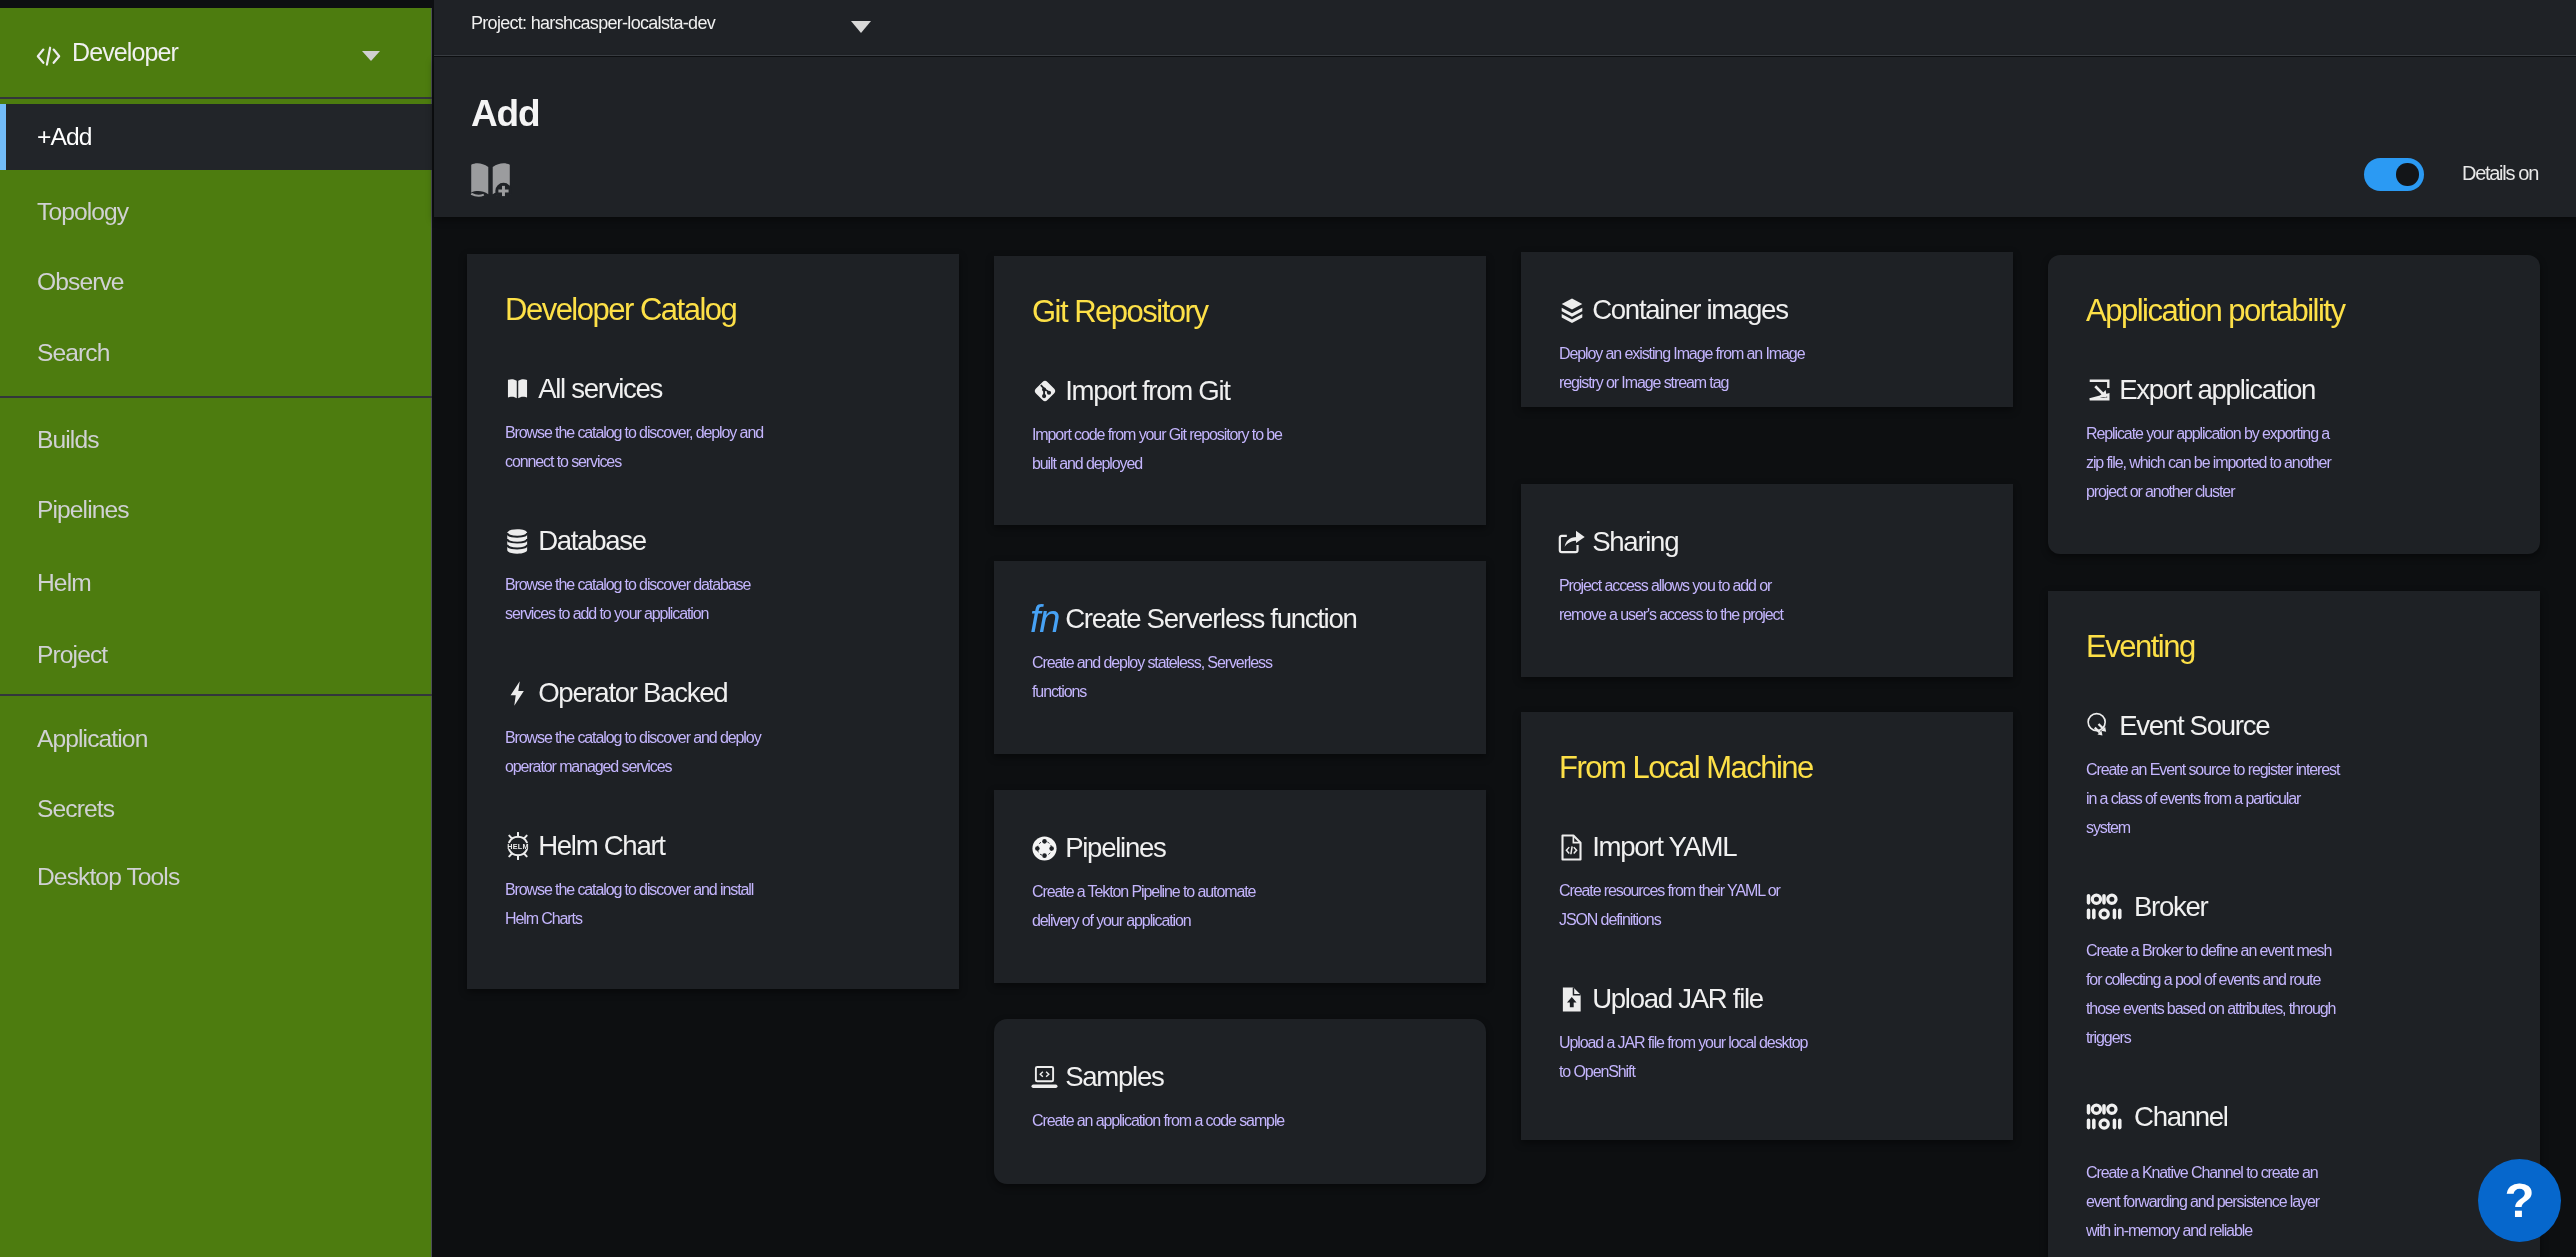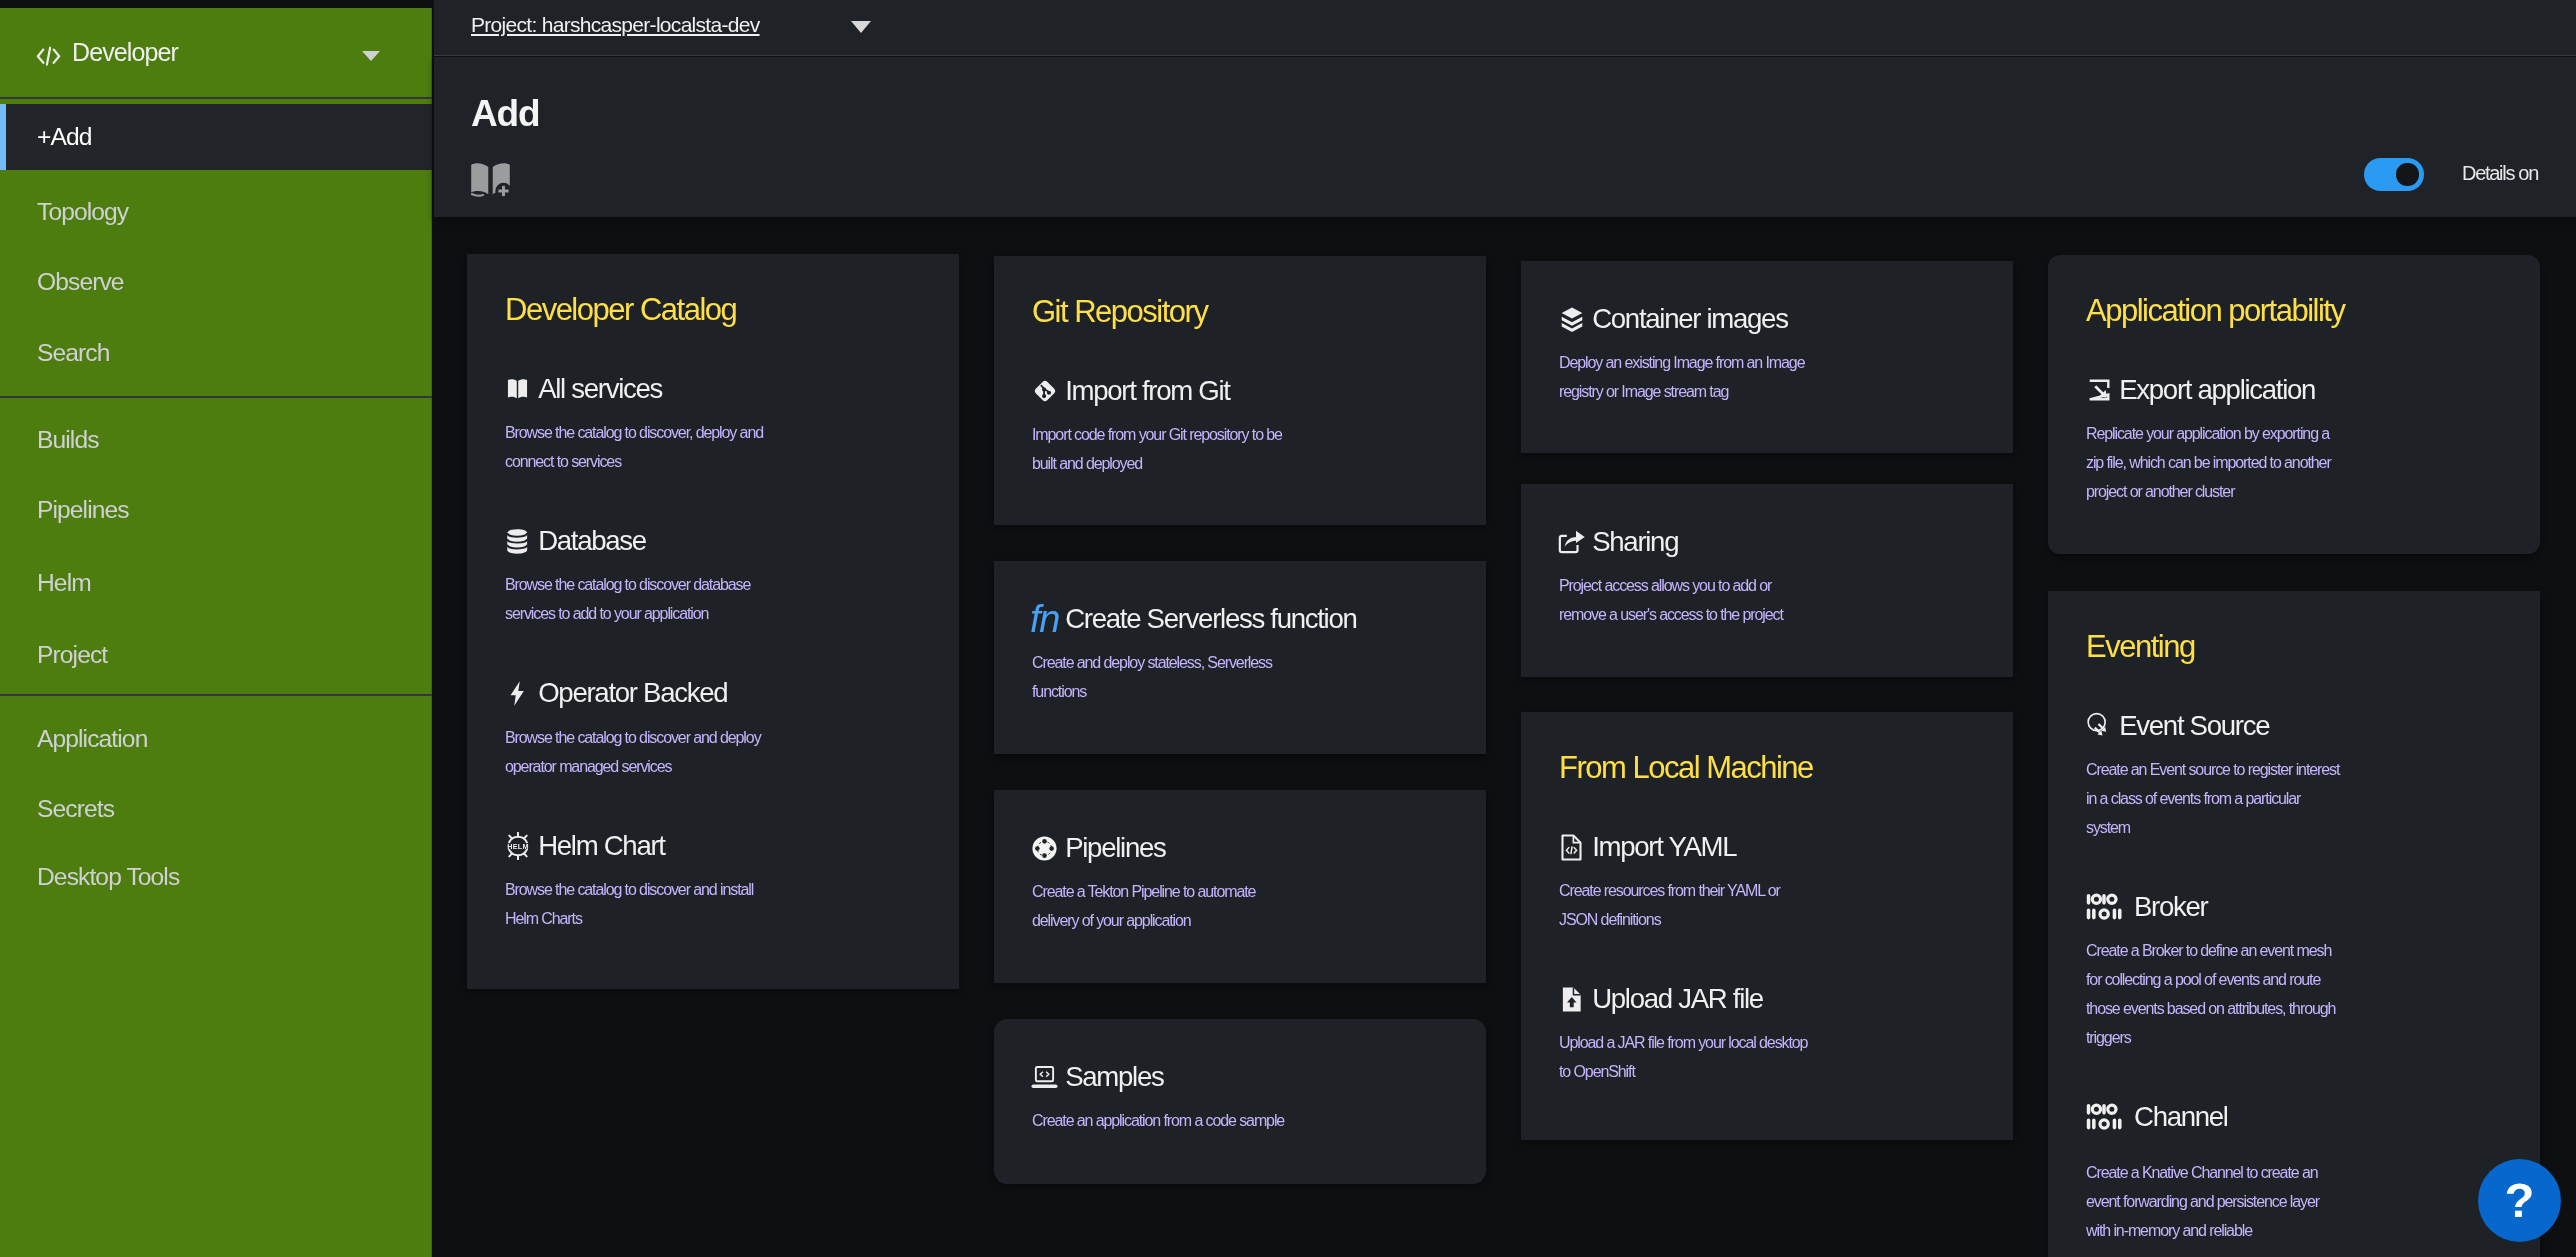--- a/index.html
+++ b/index.html
@@ -11,21 +11,21 @@
 .persp { position:absolute; left:0; top:0; width:100%; height:89px; }
 .persp-icon { position:absolute; left:36px; top:37px; width:25px; height:22.4px; }
 .persp-label { position:absolute; left:72px; top:30px; font-size:25px; letter-spacing:-0.9px; color:#f0f0f0; }
 .persp-caret { position:absolute; left:362px; top:43px; width:0; height:0; border-left:9px solid transparent; border-right:9px solid transparent; border-top:10.4px solid #d0d0d0; }
 .sdiv { position:absolute; left:0; width:432px; height:1.5px; background:#33363b; }
 .nav-item { position:absolute; left:0; width:432px; height:36px; line-height:36px; padding-left:37px; font-size:24.6px; letter-spacing:-0.9px; color:#d0d1d3; }
 #nav-add { background:#222529; height:66px; line-height:66px; top:96px; color:#ffffff; border-left:6px solid #73bcf7; padding-left:31px; }
 
 
 #topbar { position:absolute; left:434px; top:0; right:0; height:56px; background:#1f2226; border-bottom:1.5px solid #3a3e43; }
-#projText { position:absolute; left:37px; top:13.4px; font-size:21px; letter-spacing:-0.7px; color:#f0f0f0;text-decoration:underline; }
+#projText { position:absolute; left:37px; top:13.4px; font-size:18px; letter-spacing:-0.7px; color:#f0f0f0; }
 #projCaret { position:absolute; left:417px; top:21px; width:0; height:0; border-left:10.4px solid transparent; border-right:10.4px solid transparent; border-top:12px solid #d8d8d8; }
 #pagehead { position:absolute; left:434px; top:57px; right:0; height:160px; background:#1f2226; box-shadow:0 3.7px 7.5px rgba(0,0,0,0.4); }
 #addTitle { position:absolute; left:37px; top:36px; font-size:37px; font-weight:bold; color:#f4f4f4; letter-spacing:-1.1px; }
 #bookIcon { position:absolute; left:35px; top:103px; width:43px; height:39px; }
 #toggleWrap { position:absolute; right:152px; top:101px; width:60px; height:33px; background:#2b9af3; border-radius:16.4px; }
 #toggleKnob { position:absolute; right:5.2px; top:5.2px; width:22.4px; height:22.4px; border-radius:50%; background:#131518; }
 #detailsOn { position:absolute; right:38px; top:105px; font-size:20px; letter-spacing:-1.3px; color:#e8e8e8; }
 
 
 .card { position:absolute; width:492px; background:#1e2125; box-shadow:0 3px 7.5px rgba(0,0,0,0.45); padding:36px 38px; overflow:hidden; }
@@ -197,21 +197,21 @@
               <rect x="6.4" y="1.4" width="23.2" height="19.2" rx="1.8" fill="none" stroke="#ededed" stroke-width="2.6"></rect>
               <path d="M15.8,7.6 L12.2,11 L15.8,14.4" stroke="#ededed" stroke-width="1.9" fill="none"></path>
               <path d="M20.2,7.6 L23.8,11 L20.2,14.4" stroke="#ededed" stroke-width="1.9" fill="none"></path>
               <rect x="0.5" y="25" width="35" height="4.6" rx="2.3" fill="#ededed"></rect>
             </svg>
           </span>Samples</div>
       <div class="idesc">Create an application from a code sample</div>
     </div>
   </div>
 
-  <div class="card nt" style="left:1521px; top:261px; height:192px;">
+  <div class="card nt" style="left:1521px; top:252px; height:155px;">
     <div class="item">
       <div class="ilabel"><span class="ic">
             <svg width="24" height="25" viewBox="0 0 32 34">
               <path fill="#ededed" d="M16,0.6 L30,8.1 L16,15.6 L2,8.1 Z"></path>
               <path fill="#ededed" d="M2,13.2 L16,20.7 L30,13.2 L30,18 L16,25.5 L2,18 Z"></path>
               <path fill="#ededed" d="M2,21.6 L16,29.1 L30,21.6 L30,26.4 L16,33.9 L2,26.4 Z"></path>
             </svg>
           </span>Container images</div>
       <div class="idesc">Deploy an existing Image from an Image<br>registry or Image stream tag</div>
     </div>

